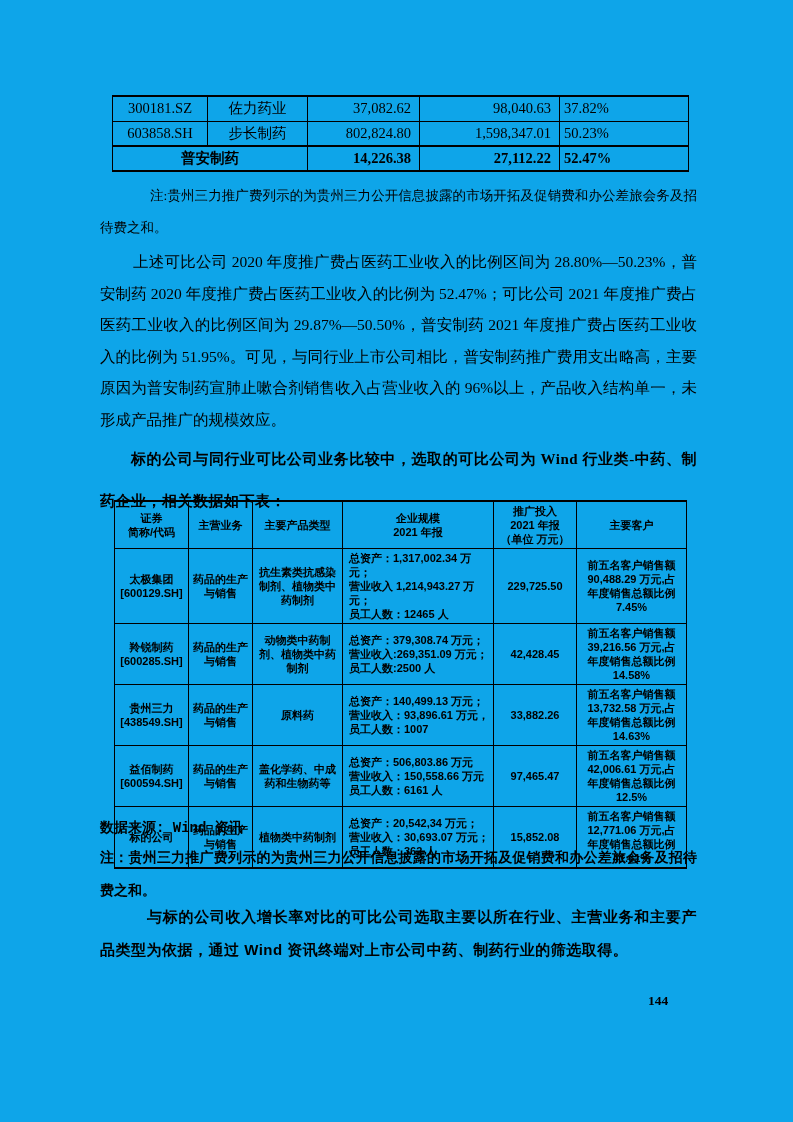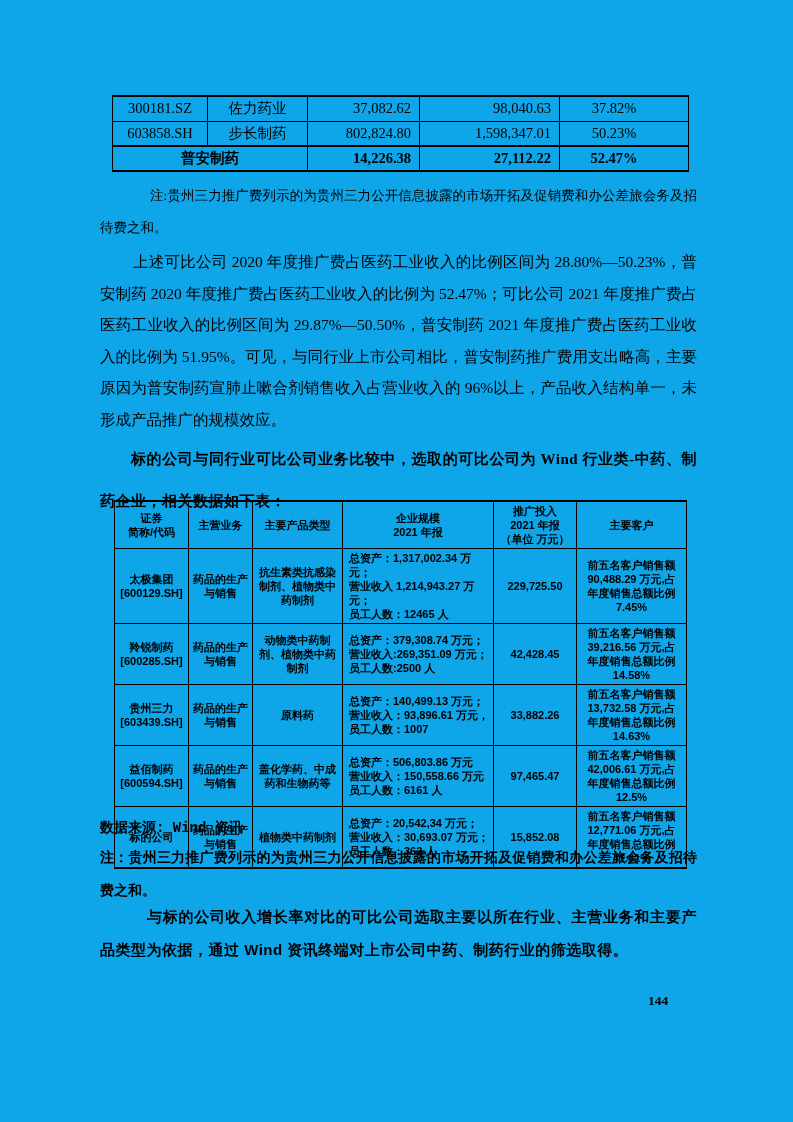--- a/index.html
+++ b/index.html
@@ -26,21 +26,21 @@
     border-bottom: 2.5px solid #000;
   }
   table.toptbl td {
     border: 1px solid #000;
     height: 25px;
     padding: 1px 4px;
     vertical-align: middle;
   }
   .toptbl .c-center { text-align: center; }
   .toptbl .c-num { text-align: right; padding-right: 8px; }
-  .toptbl .c-pct { text-align: center; padding-right: 24px; }
+  .toptbl .c-pct { text-align: left; padding-right: 24px; }
   .toptbl tr.sumrow td { font-weight: bold; border-top: 2px solid #000; }
 
   
   .note-top {
     font-size: 13.5px;
     line-height: 32px;
     text-indent: 50px;
     text-align: justify;
   }
   .body-para {
@@ -206,21 +206,21 @@
 营业收入:269,351.09 万元；
 员工人数:2500 人</td>
           <td>42,428.45</td>
           <td class="preline">前五名客户销售额
 39,216.56 万元,占
 年度销售总额比例
 14.58%</td>
         </tr>
         <tr>
           <td class="preline">贵州三力
-[603439.SH]</td>
+[438549.SH]</td>
           <td class="preline">药品的生产
 与销售</td>
           <td class="preline">原料药</td>
           <td class="preline cell-left">总资产：140,499.13 万元；
 营业收入：93,896.61 万元，
 员工人数：1007</td>
           <td>33,882.26</td>
           <td class="preline">前五名客户销售额
 13,732.58 万元,占
 年度销售总额比例

